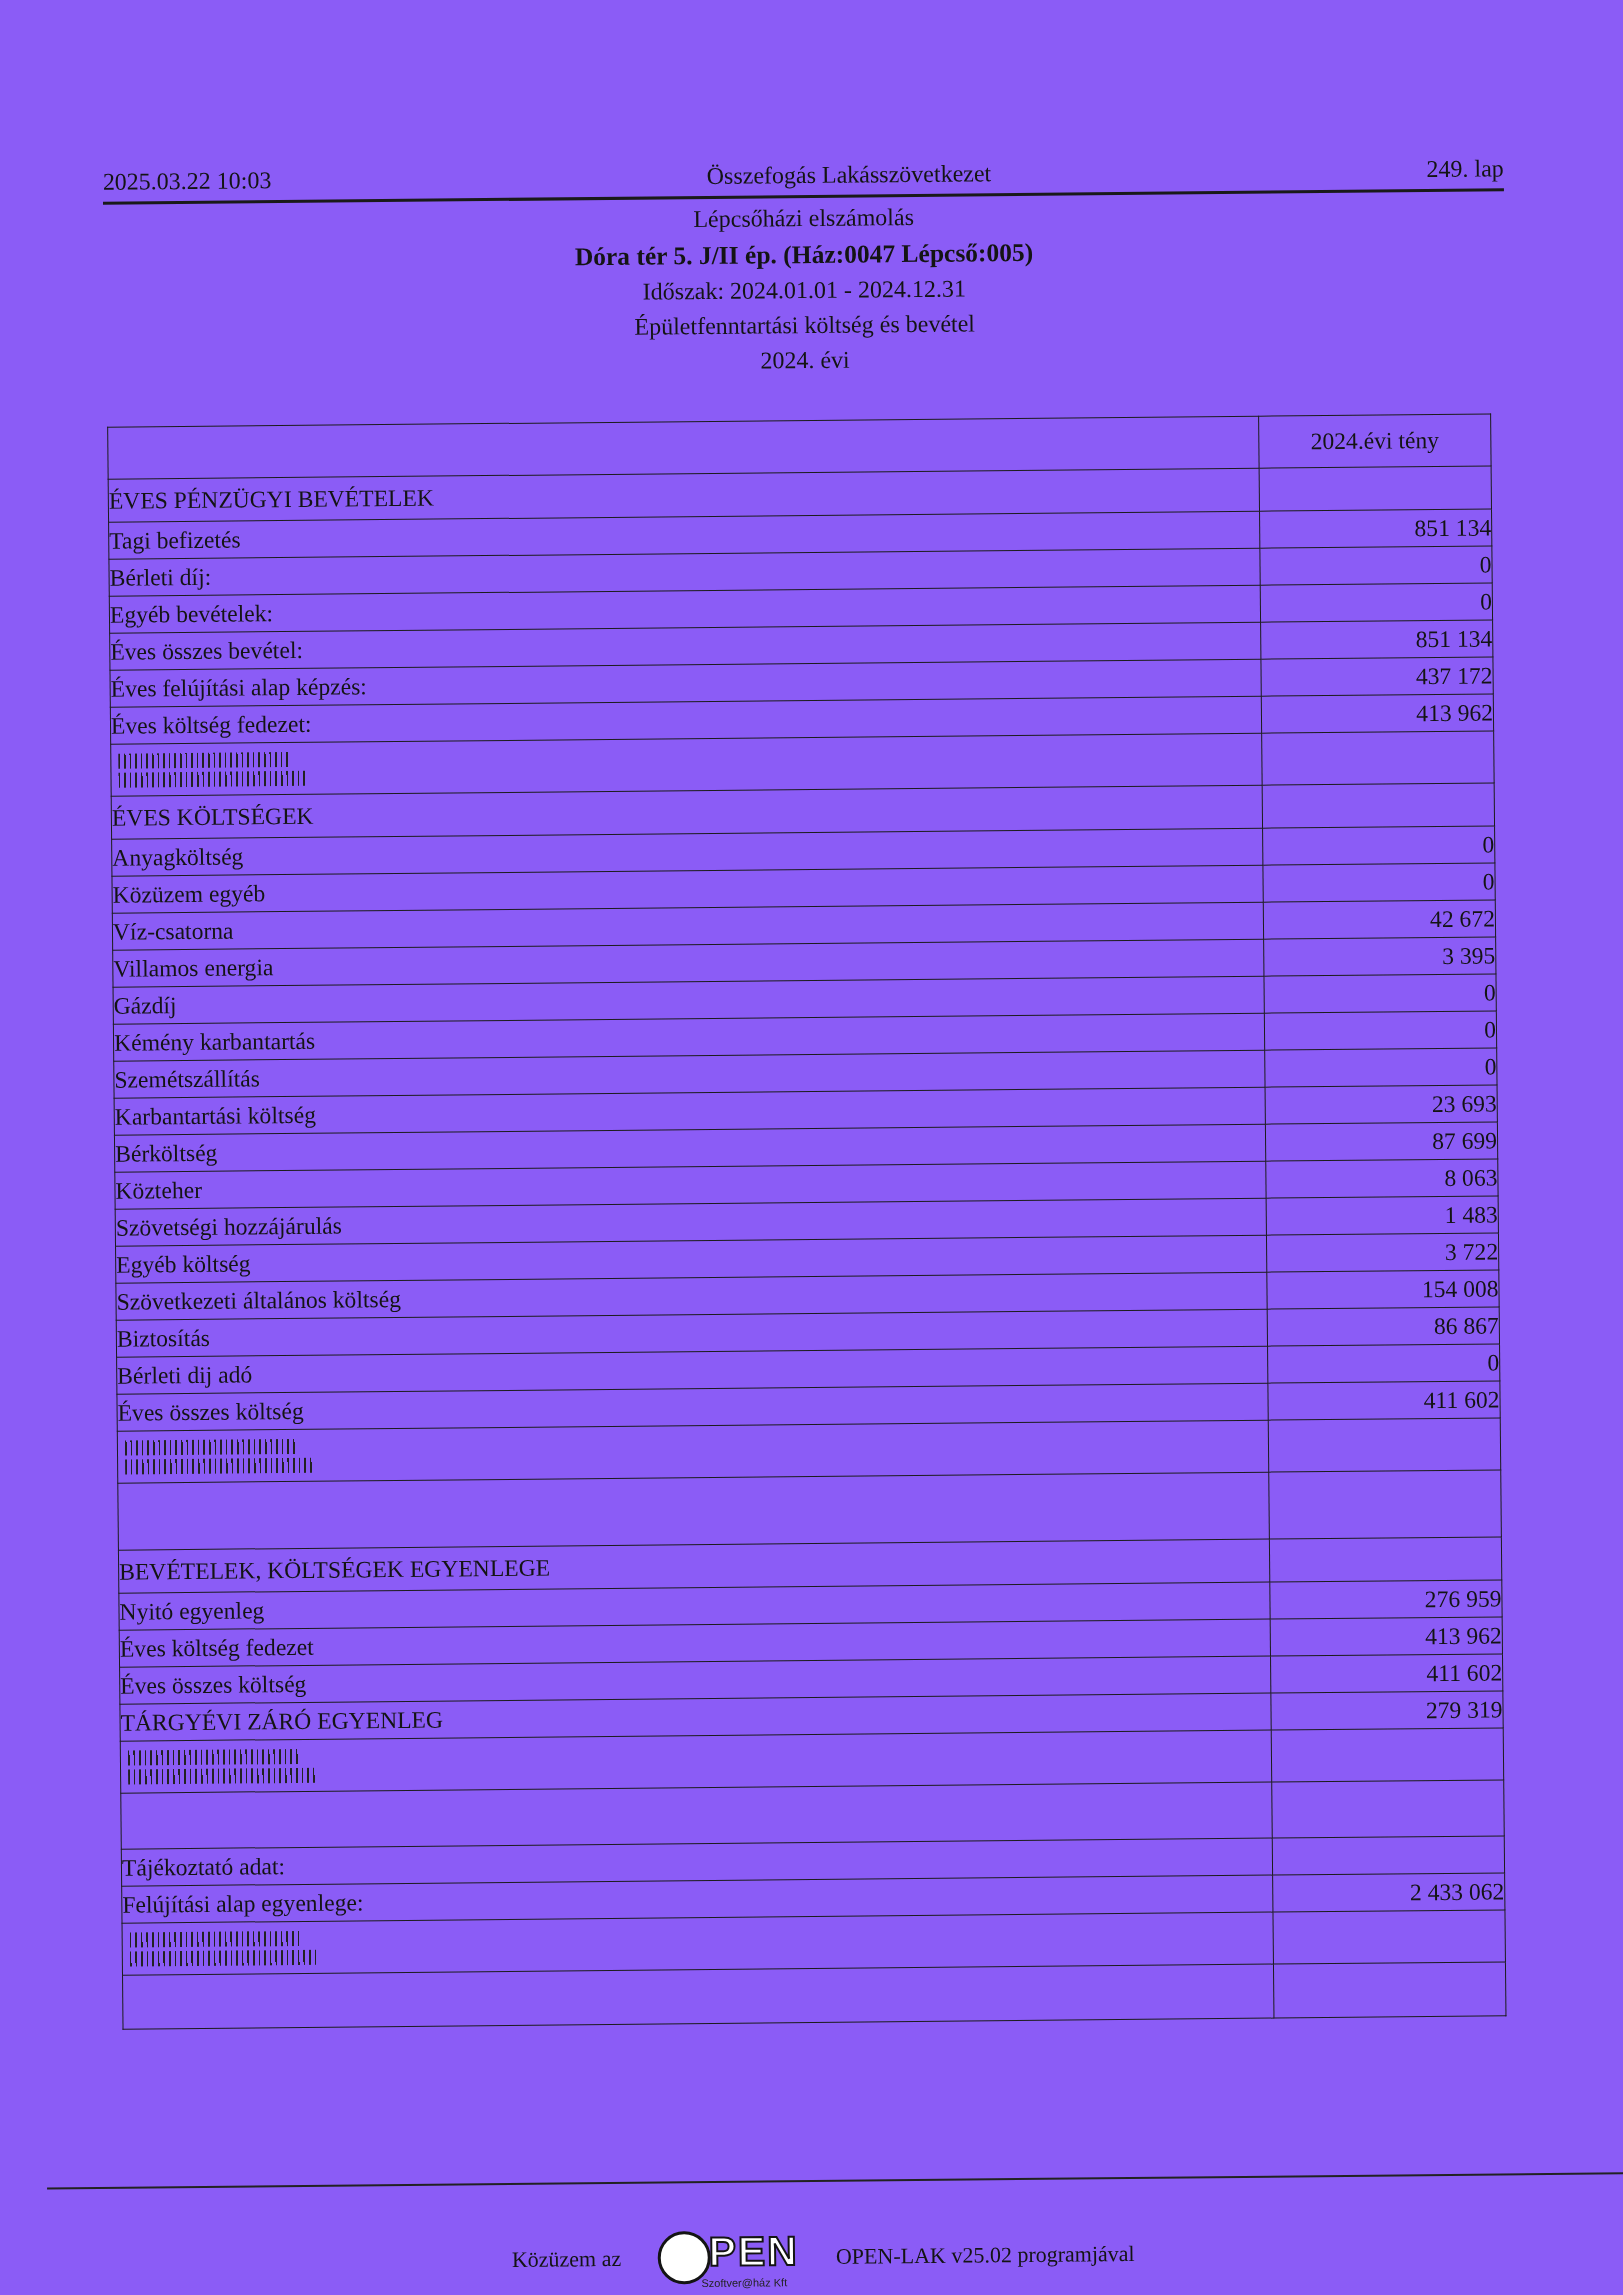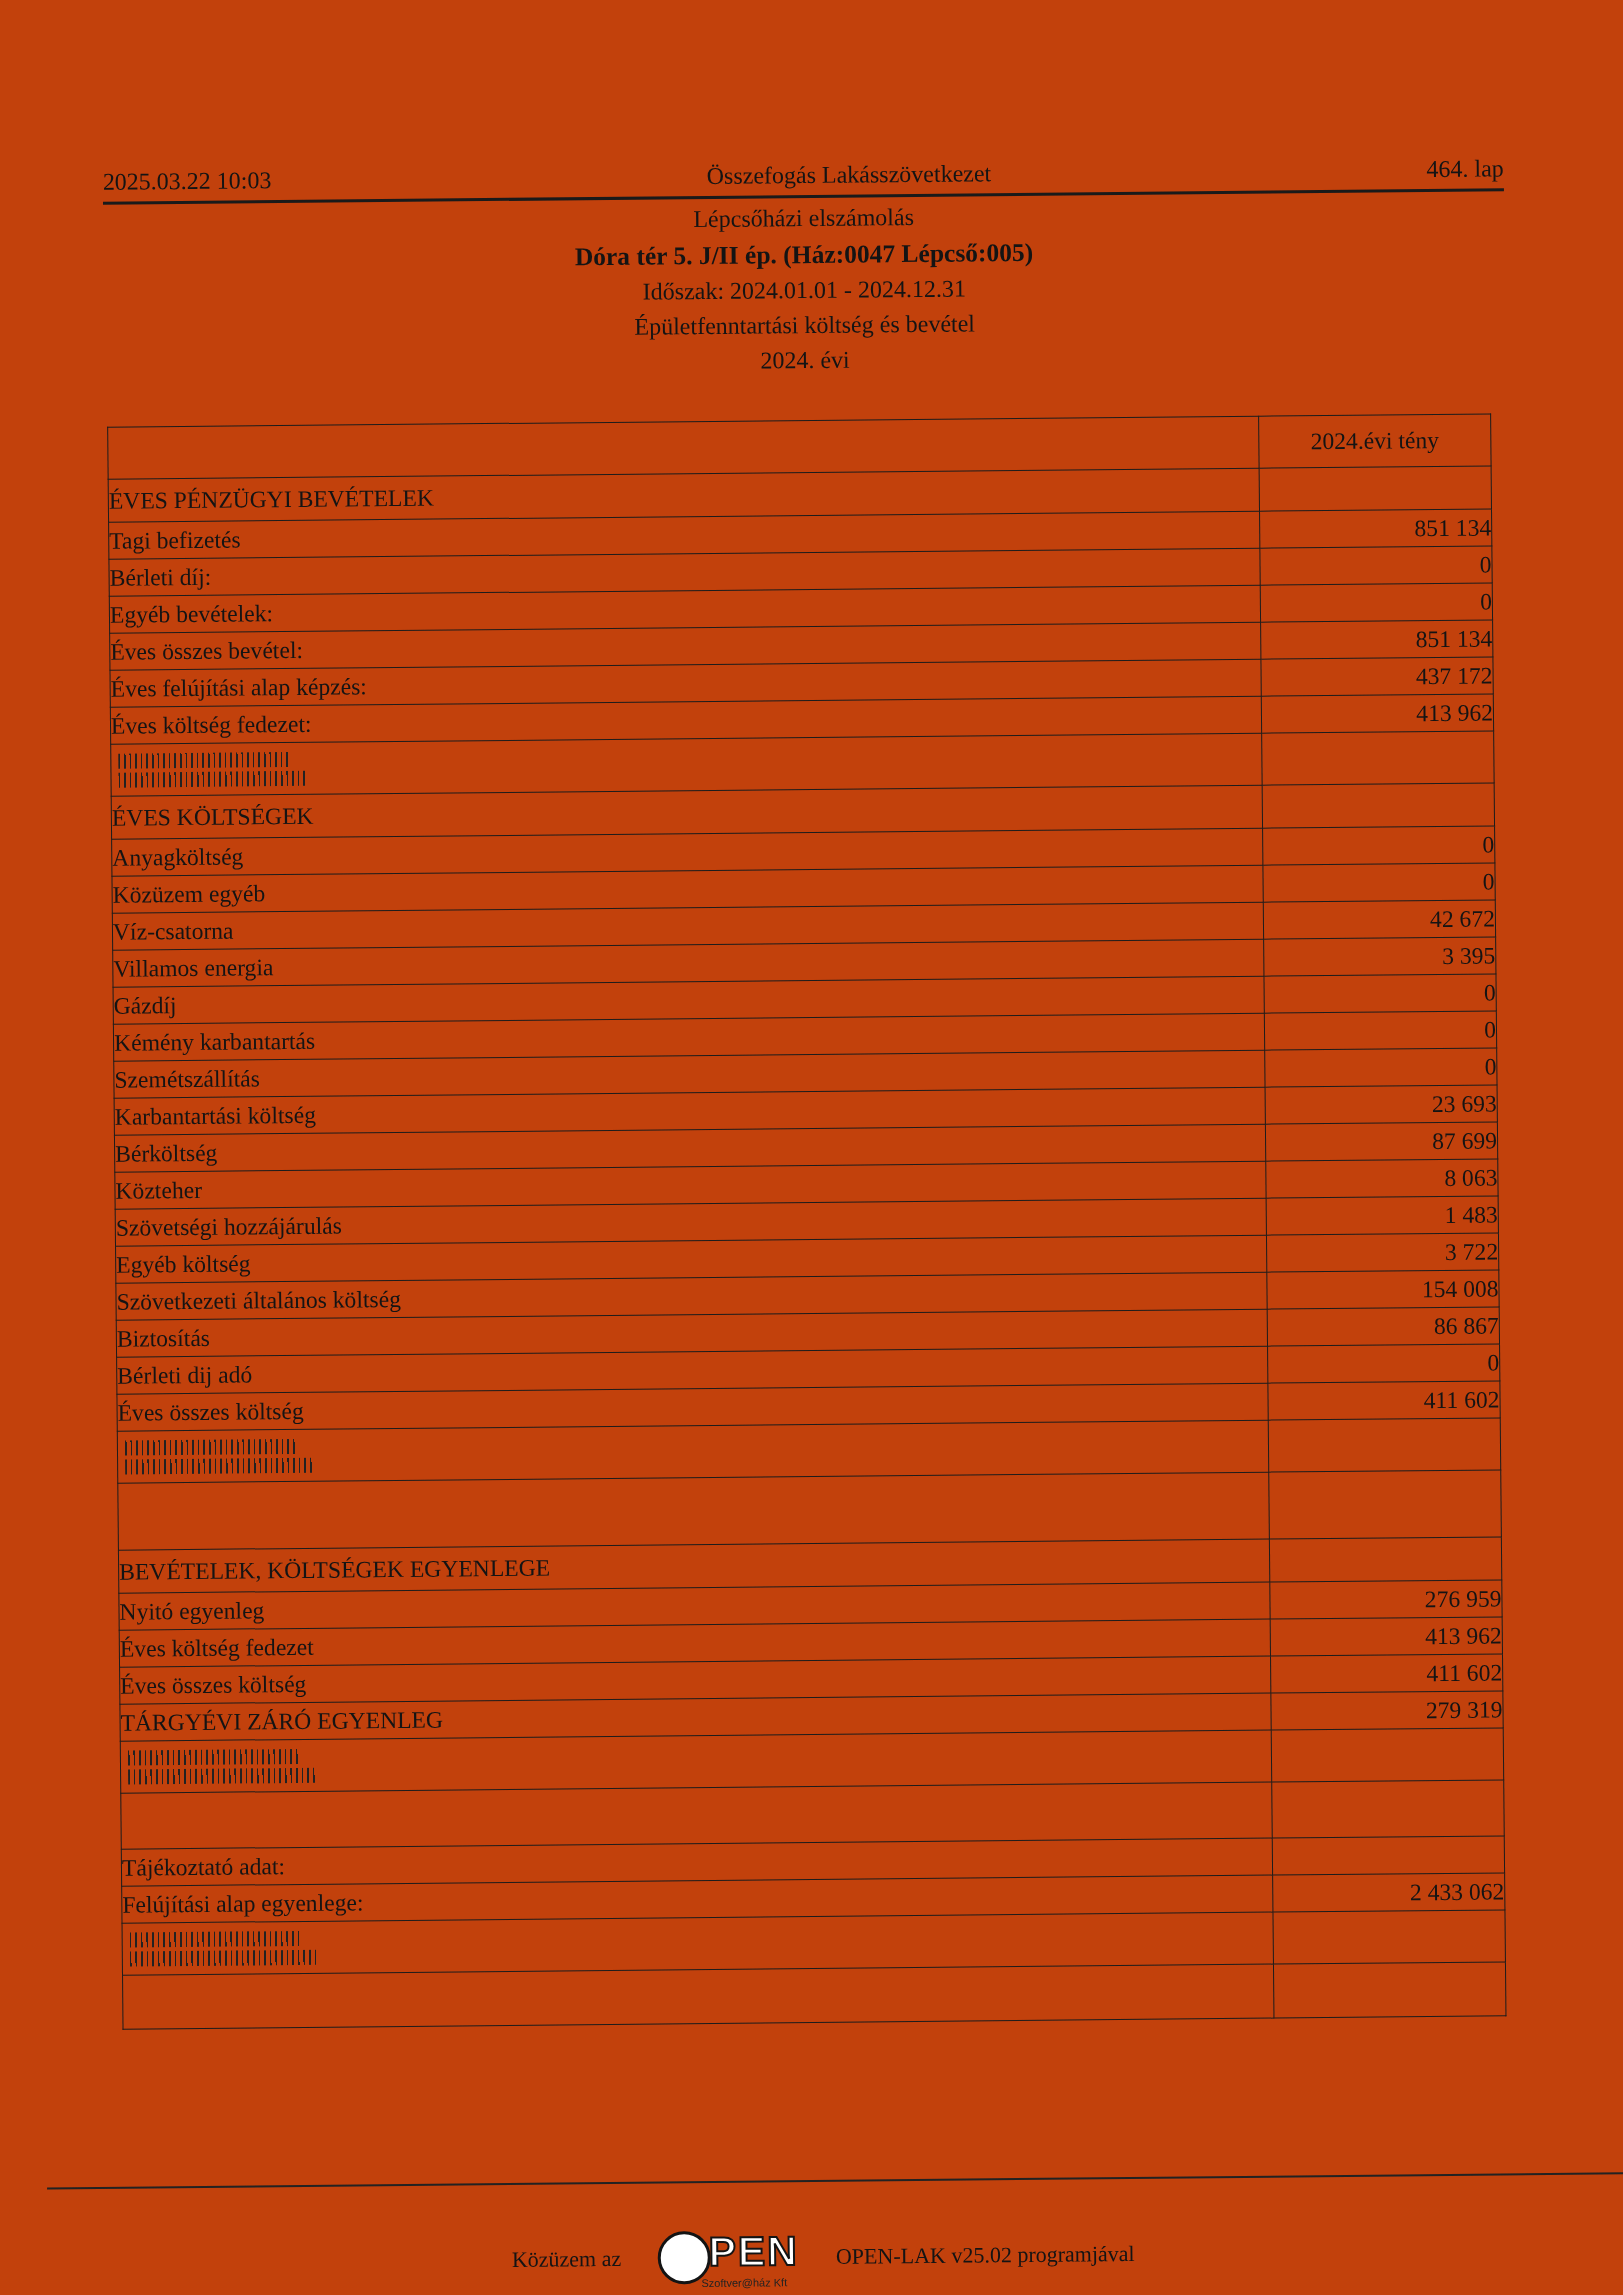--- a/index.html
+++ b/index.html
@@ -1,19 +1,19 @@
 <!DOCTYPE html>
 <html style="font-size:10.5px"><head>
 <meta charset="utf-8">
 <style>
   html,body{margin:0;padding:0;background:#ffffff;}
   .page{
     position:relative;
     width:1623px;height:2295px;
-    background:#c2410c;
+    background:#8b5cf6;
     overflow:hidden;
     font-family:"Liberation Serif", serif;
     color:#141414;
   }
   .skew{position:absolute;inset:0;transform:rotate(-0.55deg);transform-origin:50% 45%;}
 
   
   .doc-header{
     width:1401px;margin:161px 0 0 111px;
     display:flex;justify-content:space-between;align-items:flex-end;
@@ -91,21 +91,21 @@
 </style>
 </head>
 <body>
 
 <div class="page">
   <div class="skew">
 
     <div class="doc-header">
       <span>2025.03.22 10:03</span>
       <span class="center">Összefogás Lakásszövetkezet</span>
-      <span>464. lap</span>
+      <span>249. lap</span>
     </div>
 
     <div class="title-block">
       <div class="tline">Lépcsőházi elszámolás</div>
       <div class="tbold">Dóra tér 5. J/II ép. (Ház:0047 Lépcső:005)</div>
       <div class="tline">Időszak: 2024.01.01 - 2024.12.31</div>
       <div class="tline">Épületfenntartási költség és bevétel</div>
       <div class="tline">2024. évi</div>
     </div>
 

